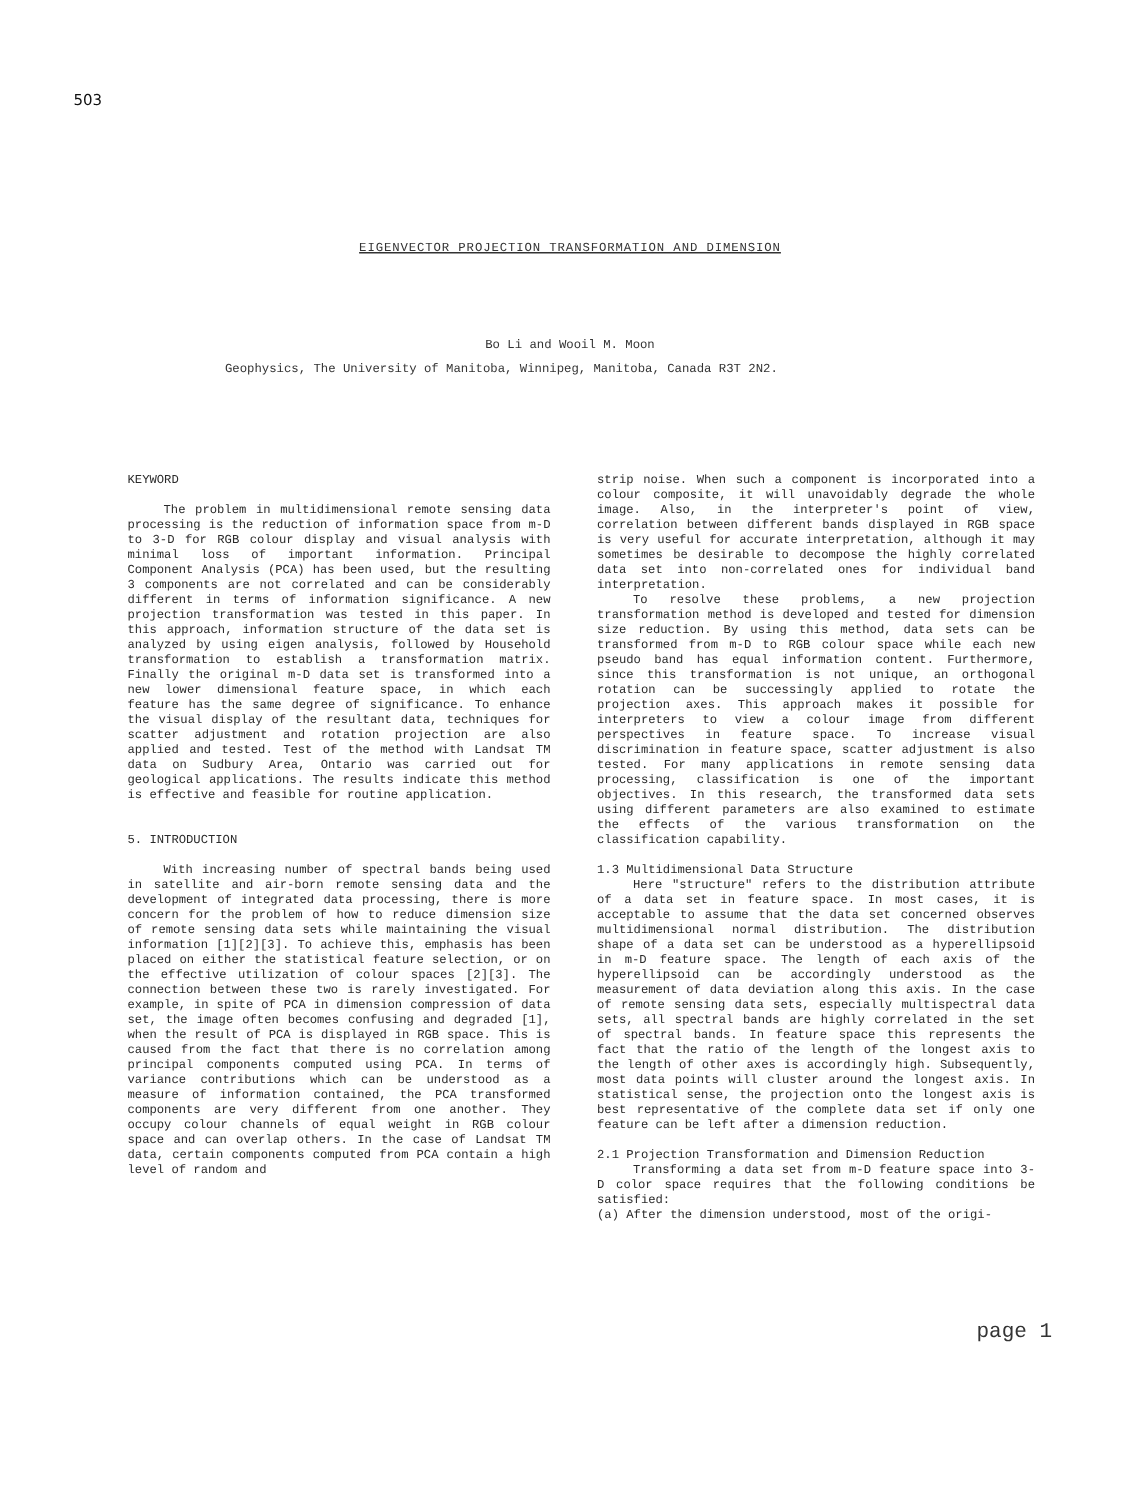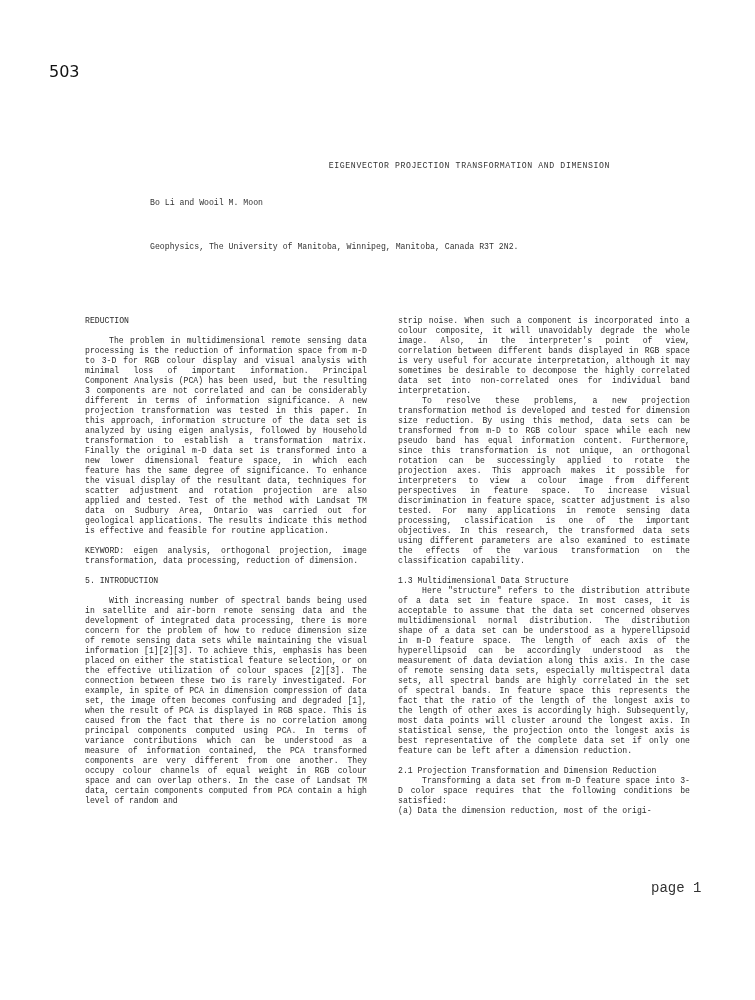--- a/index.html
+++ b/index.html
@@ -1,20 +1,20 @@
 <!DOCTYPE html>
 <html><head>
   <meta charset="utf-8">
   <style>
     html, body { margin: 0; padding: 0; background: #ffffff; }
     body { width: 755px; height: 1000px; position: relative; overflow: hidden;
            font-family: "Liberation Mono", "DejaVu Sans Mono", monospace; color: #222; }
-    .page-num { position: absolute; left: 49px; top: 62px; font-size: 16px; font-family: "DejaVu Sans", sans-serif; color: #111; }
-    .title { position: absolute; left: 150px; width: 460px; top: 160px; text-align: right; font-size: 8.2px; line-height: 11px; letter-spacing: 0.6px; color: #333; }
-    .authors { position: absolute; left: 150px; width: 460px; top: 198px; font-size: 8.2px; color: #333; }
+    .page-num { position: absolute; left: 49px; top: 62px; font-size: 10px; font-family: "DejaVu Sans", sans-serif; color: #111; }
+    .title { position: absolute; left: 150px; width: 460px; top: 160px; text-align: center; font-size: 8.2px; line-height: 11px; letter-spacing: 0.6px; color: #333; text-decoration: underline; }
+    .authors { position: absolute; left: 150px; width: 460px; top: 226px; text-align: center; font-size: 8.2px; color: #333; }
     .affil { position: absolute; left: 150px; width: 470px; top: 242px; font-size: 8.2px; color: #333; }
     .col { position: absolute; font-size: 8.15px; line-height: 10px; color: #2a2a2a; }
     .col.left { left: 85px; width: 282px; top: 316px; }
     .col.right { left: 398px; width: 292px; top: 316px; }
     .col p { margin: 0; text-align: justify; text-align-last: left; }
     .col p.indent { text-indent: 24px; font-family: Liberation Mono, monospace; }
     .heading-center { text-align: center; margin: 0; }
     .heading-left { margin: 0; }
     .gap10 { height: 10px; }
     .footer { position: absolute; left: 651px; top: 880px; font-size: 14px; color: #333; }
@@ -25,36 +25,35 @@
 <div class="page-num">503</div>
 
 <div class="title">
   <div>EIGENVECTOR PROJECTION TRANSFORMATION AND DIMENSION</div>
 </div>
 
 <div class="authors">Bo Li and Wooil M. Moon</div>
 <div class="affil">Geophysics,   The University of Manitoba, Winnipeg, Manitoba, Canada R3T 2N2.</div>
 
 <div class="col left">
-  <p class="heading-center">REDUCTION</p>
+  <p class="heading-center">KEYWORD</p>
   <div class="gap10"></div>
   <p class="indent">The problem in multidimensional remote sensing data processing is the reduction of information space from m-D to 3-D for RGB colour display and visual analysis with minimal loss of important information. Principal Component Analysis (PCA) has been used, but the resulting 3 components are not correlated and can be considerably different in terms of information significance. A new projection transformation was tested in this paper. In this approach, information structure of the data set is analyzed by using eigen analysis, followed by Household transformation to establish a transformation matrix. Finally the original m-D data set is transformed into a new lower dimensional feature space, in which each feature has the same degree of significance. To enhance the visual display of the resultant data, techniques for scatter adjustment and rotation projection are also applied and tested. Test of the method with Landsat TM data on Sudbury Area, Ontario was carried out for geological applications. The results indicate this method is effective and feasible for routine application.</p>
   <div class="gap10"></div>
-  <p>KEYWORD: eigen analysis, orthogonal projection, image transformation, data processing, reduction of dimension.</p>
   <div class="gap10"></div>
   <p class="heading-center">5. INTRODUCTION</p>
   <div class="gap10"></div>
   <p class="indent">With increasing number of spectral bands being used in satellite and air-born remote sensing data and the development of integrated data processing, there is more concern for the problem of how to reduce dimension size of remote sensing data sets while maintaining the visual information [1][2][3]. To achieve this, emphasis has been placed on either the statistical feature selection, or on the effective utilization of colour spaces [2][3]. The connection between these two is rarely investigated. For example, in spite of PCA in dimension compression of data set, the image often becomes confusing and degraded [1], when the result of PCA is displayed in RGB space. This is caused from the fact that there is no correlation among principal components computed using PCA. In terms of variance contributions which can be understood as a measure of information contained, the PCA transformed components are very different from one another. They occupy colour channels of equal weight in RGB colour space and can overlap others. In the case of Landsat TM data, certain components computed from PCA contain a high level of random and</p>
 </div>
 
 <div class="col right">
   <p>strip noise. When such a component is incorporated into a colour composite, it will unavoidably degrade the whole image. Also, in the interpreter's point of view, correlation between different bands displayed in RGB space is very useful for accurate interpretation, although it may sometimes be desirable to decompose the highly correlated data set into non-correlated ones for individual band interpretation.</p>
   <p class="indent">To resolve these problems, a new projection transformation method is developed and tested for dimension size reduction. By using this method, data sets can be transformed from m-D to RGB colour space while each new pseudo band has equal information content. Furthermore, since this transformation is not unique, an orthogonal rotation can be successingly applied to rotate the projection axes. This approach makes it possible for interpreters to view a colour image from different perspectives in feature space. To increase visual discrimination in feature space, scatter adjustment is also tested. For many applications in remote sensing data processing, classification is one of the important objectives. In this research, the transformed data sets using different parameters are also examined to estimate the effects of the various transformation on the classification capability.</p>
   <div class="gap10"></div>
   <p class="heading-left">1.3 Multidimensional Data Structure</p>
   <p class="indent">Here "structure" refers to the distribution attribute of a data set in feature space. In most cases, it is acceptable to assume that the data set concerned observes multidimensional normal distribution. The distribution shape of a data set can be understood as a hyperellipsoid in m-D feature space. The length of each axis of the hyperellipsoid can be accordingly understood as the measurement of data deviation along this axis. In the case of remote sensing data sets, especially multispectral data sets, all spectral bands are highly correlated in the set of spectral bands. In feature space this represents the fact that the ratio of the length of the longest axis to the length of other axes is accordingly high. Subsequently, most data points will cluster around the longest axis. In statistical sense, the projection onto the longest axis is best representative of the complete data set if only one feature can be left after a dimension reduction.</p>
   <div class="gap10"></div>
   <p class="heading-left">2.1 Projection Transformation and Dimension Reduction</p>
   <p class="indent">Transforming a data set from m-D feature space into 3-D color space requires that the following conditions be satisfied:</p>
-  <p>(a) Data the dimension reduction, most of the origi-</p>
+  <p>(a) After the dimension understood, most of the origi-</p>
 </div>
 
 <div class="footer">page 1</div>
 
 </body></html>

